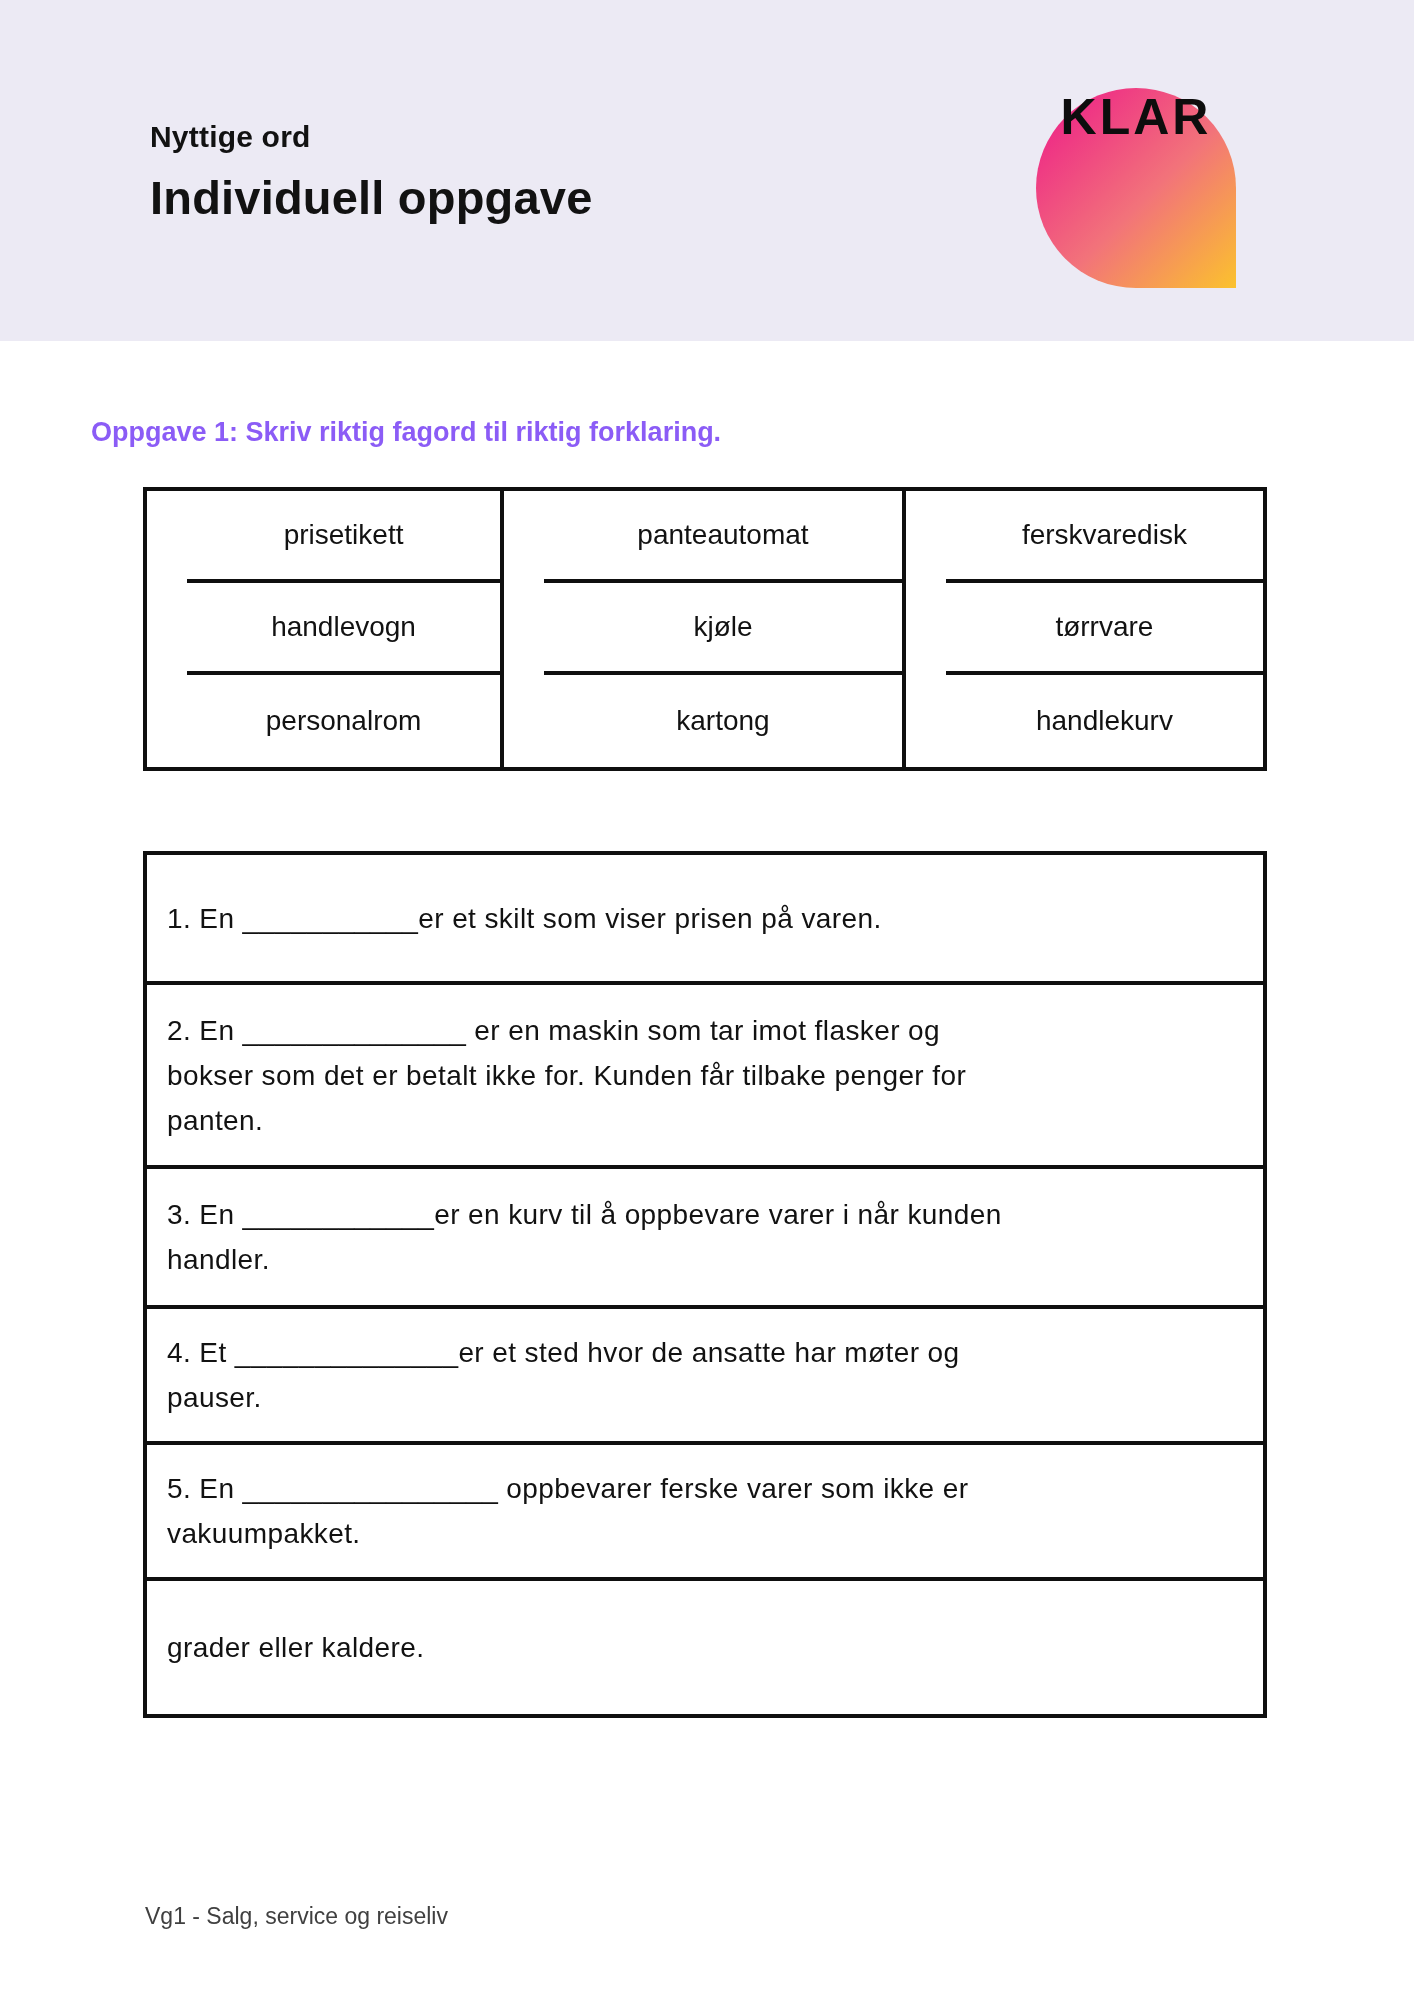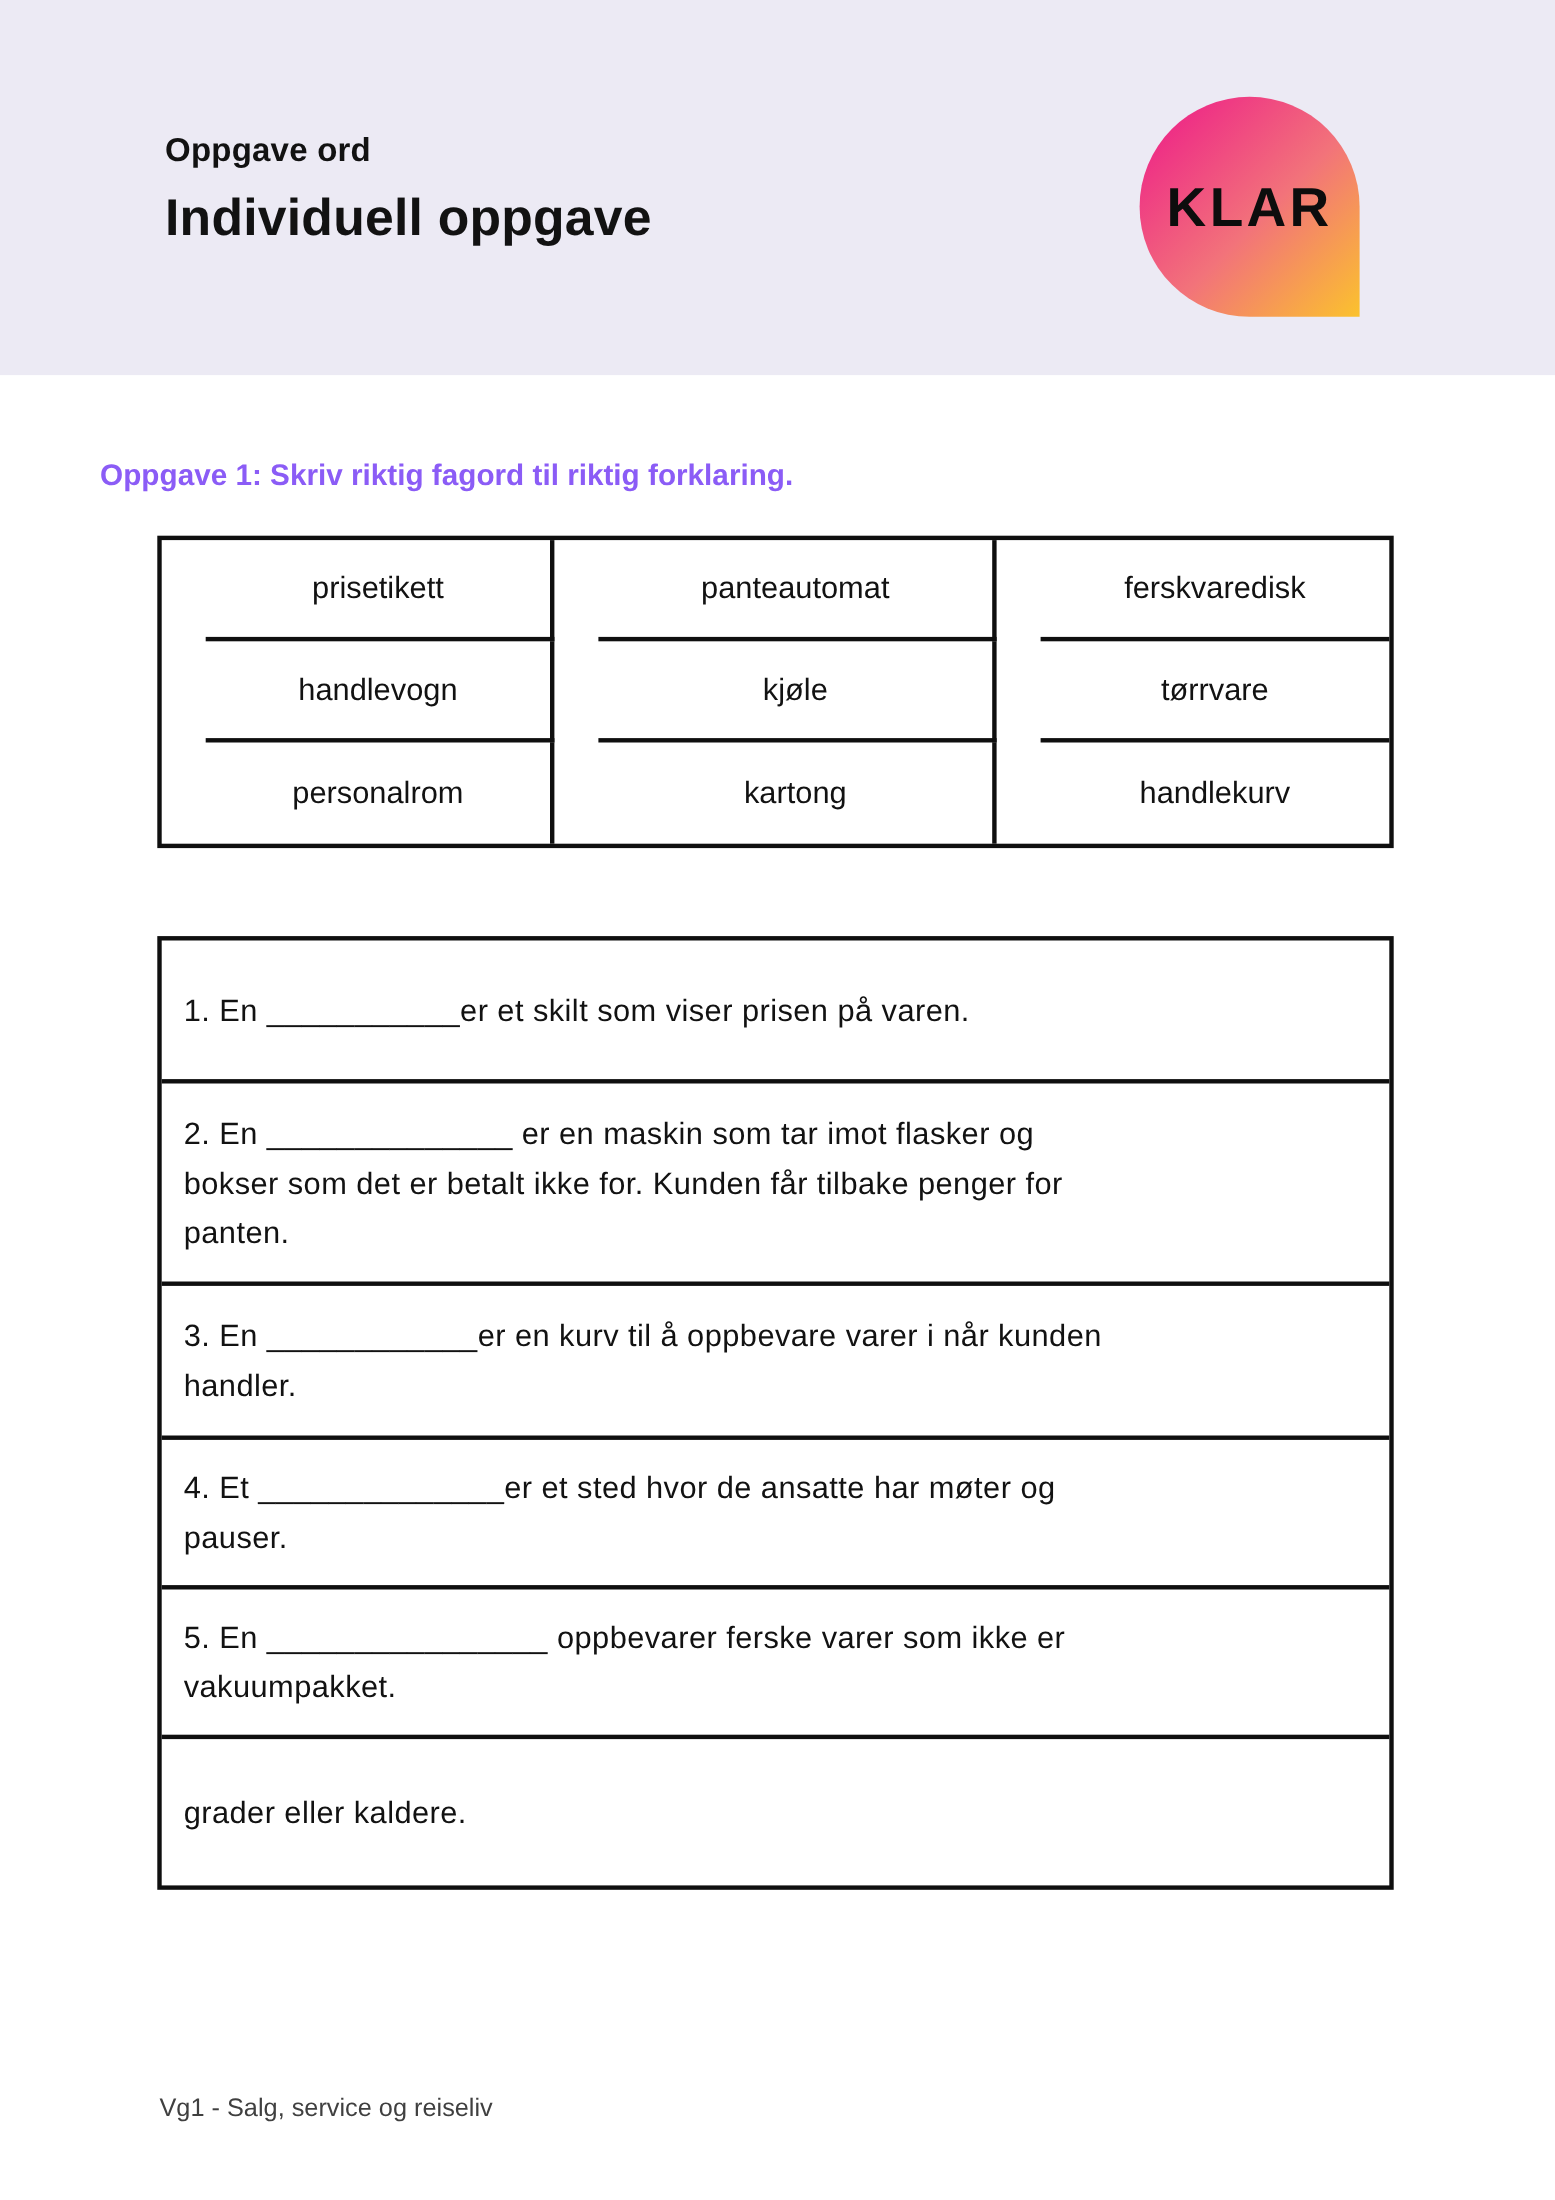--- a/index.html
+++ b/index.html
@@ -25,21 +25,21 @@
   .page-title {
     margin-top: 16px;
     font-size: 47px; font-weight: 700; color: #121212;
     letter-spacing: 0.2px;
   }
   .klar-logo {
     position: absolute; left: 1036px; top: 88px;
     width: 200px; height: 200px;
     border-radius: 50% 50% 0 50%;
     background: linear-gradient(135deg, #ED1789 0%, #F2737A 55%, #FBC22D 100%);
-    display: flex; align-items: center; justify-content: center;
+    display: flex; justify-content: center;
   }
   .klar-logo .logo-text {
     font-size: 50px; font-weight: 700; color: #0D0D0D;
     letter-spacing: 3px;
   }
 
   
   .content { position: absolute; left: 0; top: 341px; width: 1414px; }
   .task-heading {
     margin: 74px 0 0 91px;
@@ -96,21 +96,21 @@
   .footer-note {
     position: absolute; left: 145px; top: 1903px;
     font-size: 23px; color: #404040;
   }
 </style>
 </head>
 <body>
 
 <div class="header-band">
   <div class="header-text">
-    <div class="eyebrow">Oppgave ord</div>
+    <div class="eyebrow">Nyttige ord</div>
     <div class="page-title">Individuell oppgave</div>
   </div>
   <div class="klar-logo">
     <span class="logo-text">KLAR</span>
   </div>
 </div>
 
 <div class="content">
 
   <div class="task-heading">Oppgave 1: Skriv riktig fagord til riktig forklaring.</div>

